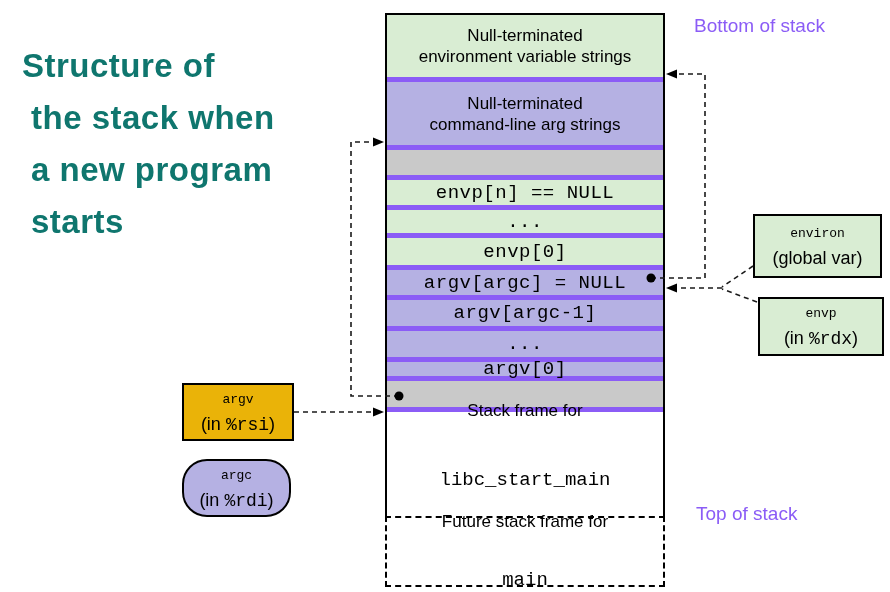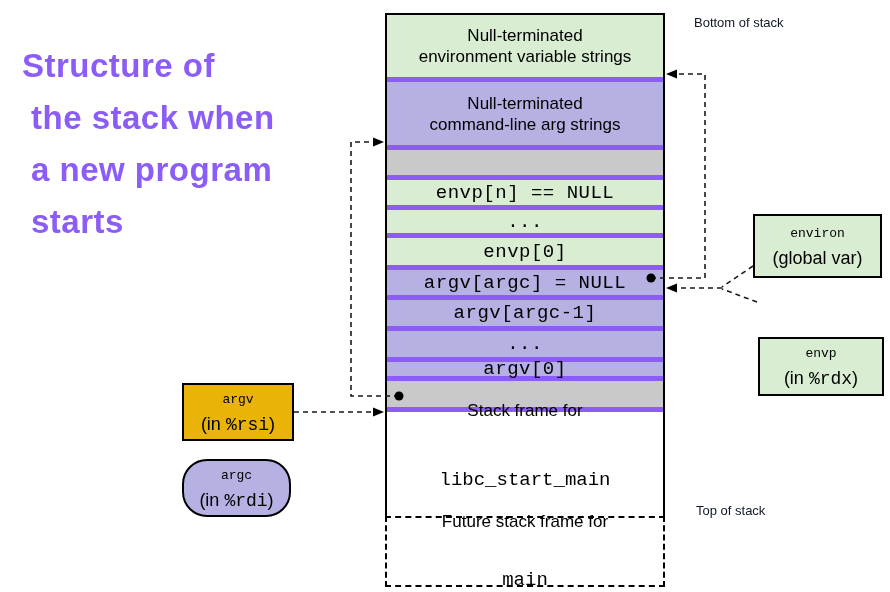--- a/index.html
+++ b/index.html
@@ -7,26 +7,26 @@
   .canvas {
     position:relative; width:890px; height:592px; background:#ffffff;
     font-family:"Liberation Sans","DejaVu Sans",sans-serif; color:#000;
     overflow:hidden;
   }
   .mono { font-family:"Liberation Mono","DejaVu Sans Mono",monospace; }
 
   
   .title {
     position:absolute; left:22px; top:40px;
-    font-size:33px; font-weight:bold; line-height:52px; letter-spacing:0.5px; color:#8b5cf6;
+    font-size:33px; font-weight:bold; line-height:52px; letter-spacing:0.5px; color:#0f766e;
   }
   .title .ind { padding-left:9px; }
 
   
-  .annot { position:absolute; font-size:13px; color:#0f172a; white-space:nowrap; }
+  .annot { position:absolute; font-size:19px; color:#8b5cf6; white-space:nowrap; }
   .annot-bottom { left:694px; top:15px; }
   .annot-top { left:696px; top:503px; }
 
   
   .stack {
     position:absolute; left:385px; top:13px; width:280px; height:507px;
     border:2px solid #000; background:#fff;
   }
   .row {
     width:100%; border-bottom:5px solid #8b5cf6;
@@ -54,21 +54,21 @@
     position:absolute; border:2px solid #000;
     display:flex; flex-direction:column; justify-content:center; align-items:center;
     text-align:center; line-height:24px;
   }
   .pbox .bname { font-size:13px; font-family:Liberation Mono, monospace; }
   .pbox .bsub  { font-size:18px; }
   .pbox .bsub .mono { font-size:18px; }
   .box-argv { left:182px; top:383px; width:112px; height:58px; background:#eab308; }
   .box-argc { left:182px; top:459px; width:109px; height:58px; background:#b5b1e3;border-radius:25px; }
   .box-environ { left:753px; top:214px; width:129px; height:64px; background:#d9edd3; }
-  .box-envp { left:758px; top:297px; width:126px; height:59px; background:#d9edd3;margin-top:40px; }
+  .box-envp { left:758px; top:297px; width:126px; height:59px; background:#d9edd3; }
 
   .overlay { position:absolute; left:0; top:0; width:890px; height:592px; pointer-events:none; }
 </style>
 </head>
 <body>
 
 <div class="canvas">
 
   <div class="title">
     <div>Structure of</div>

